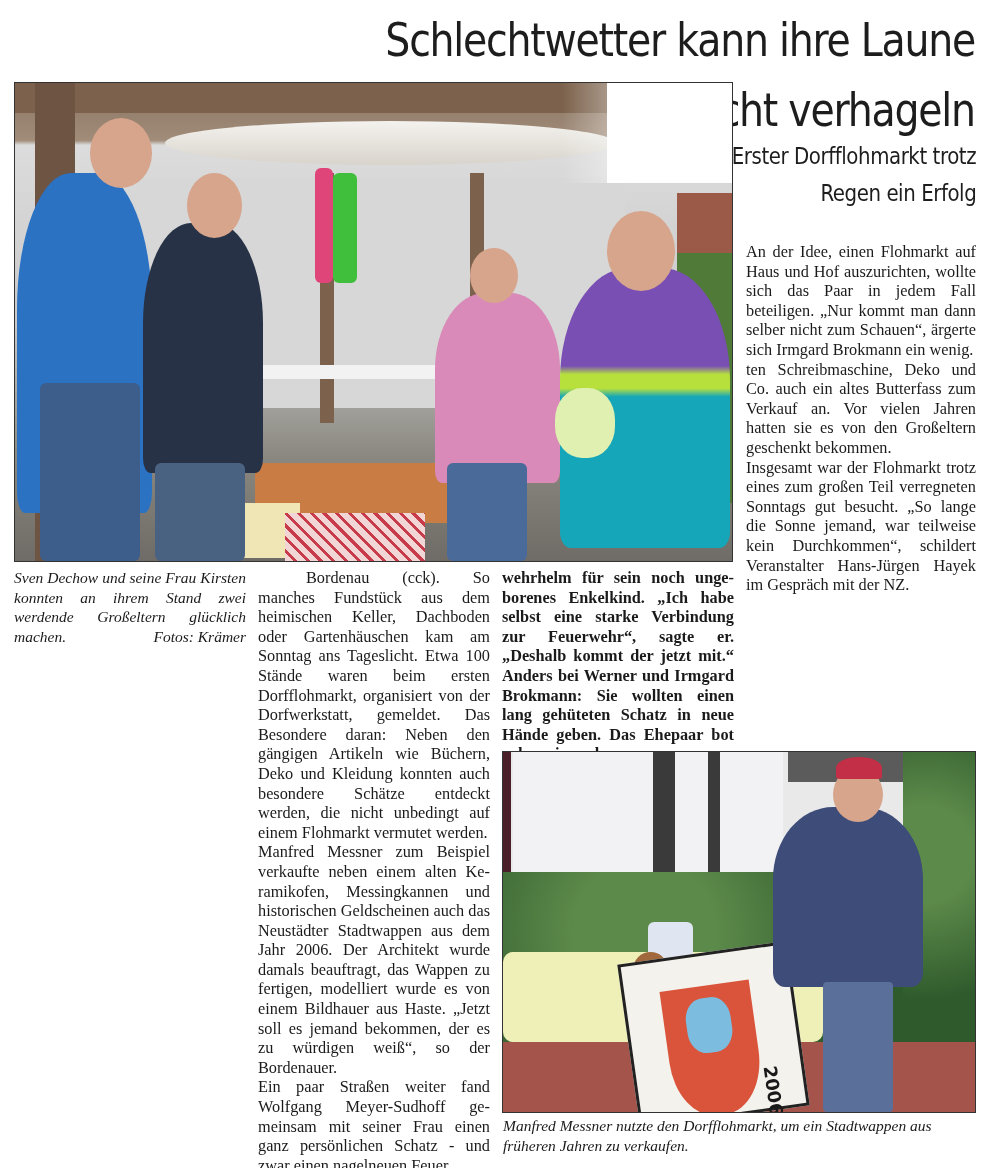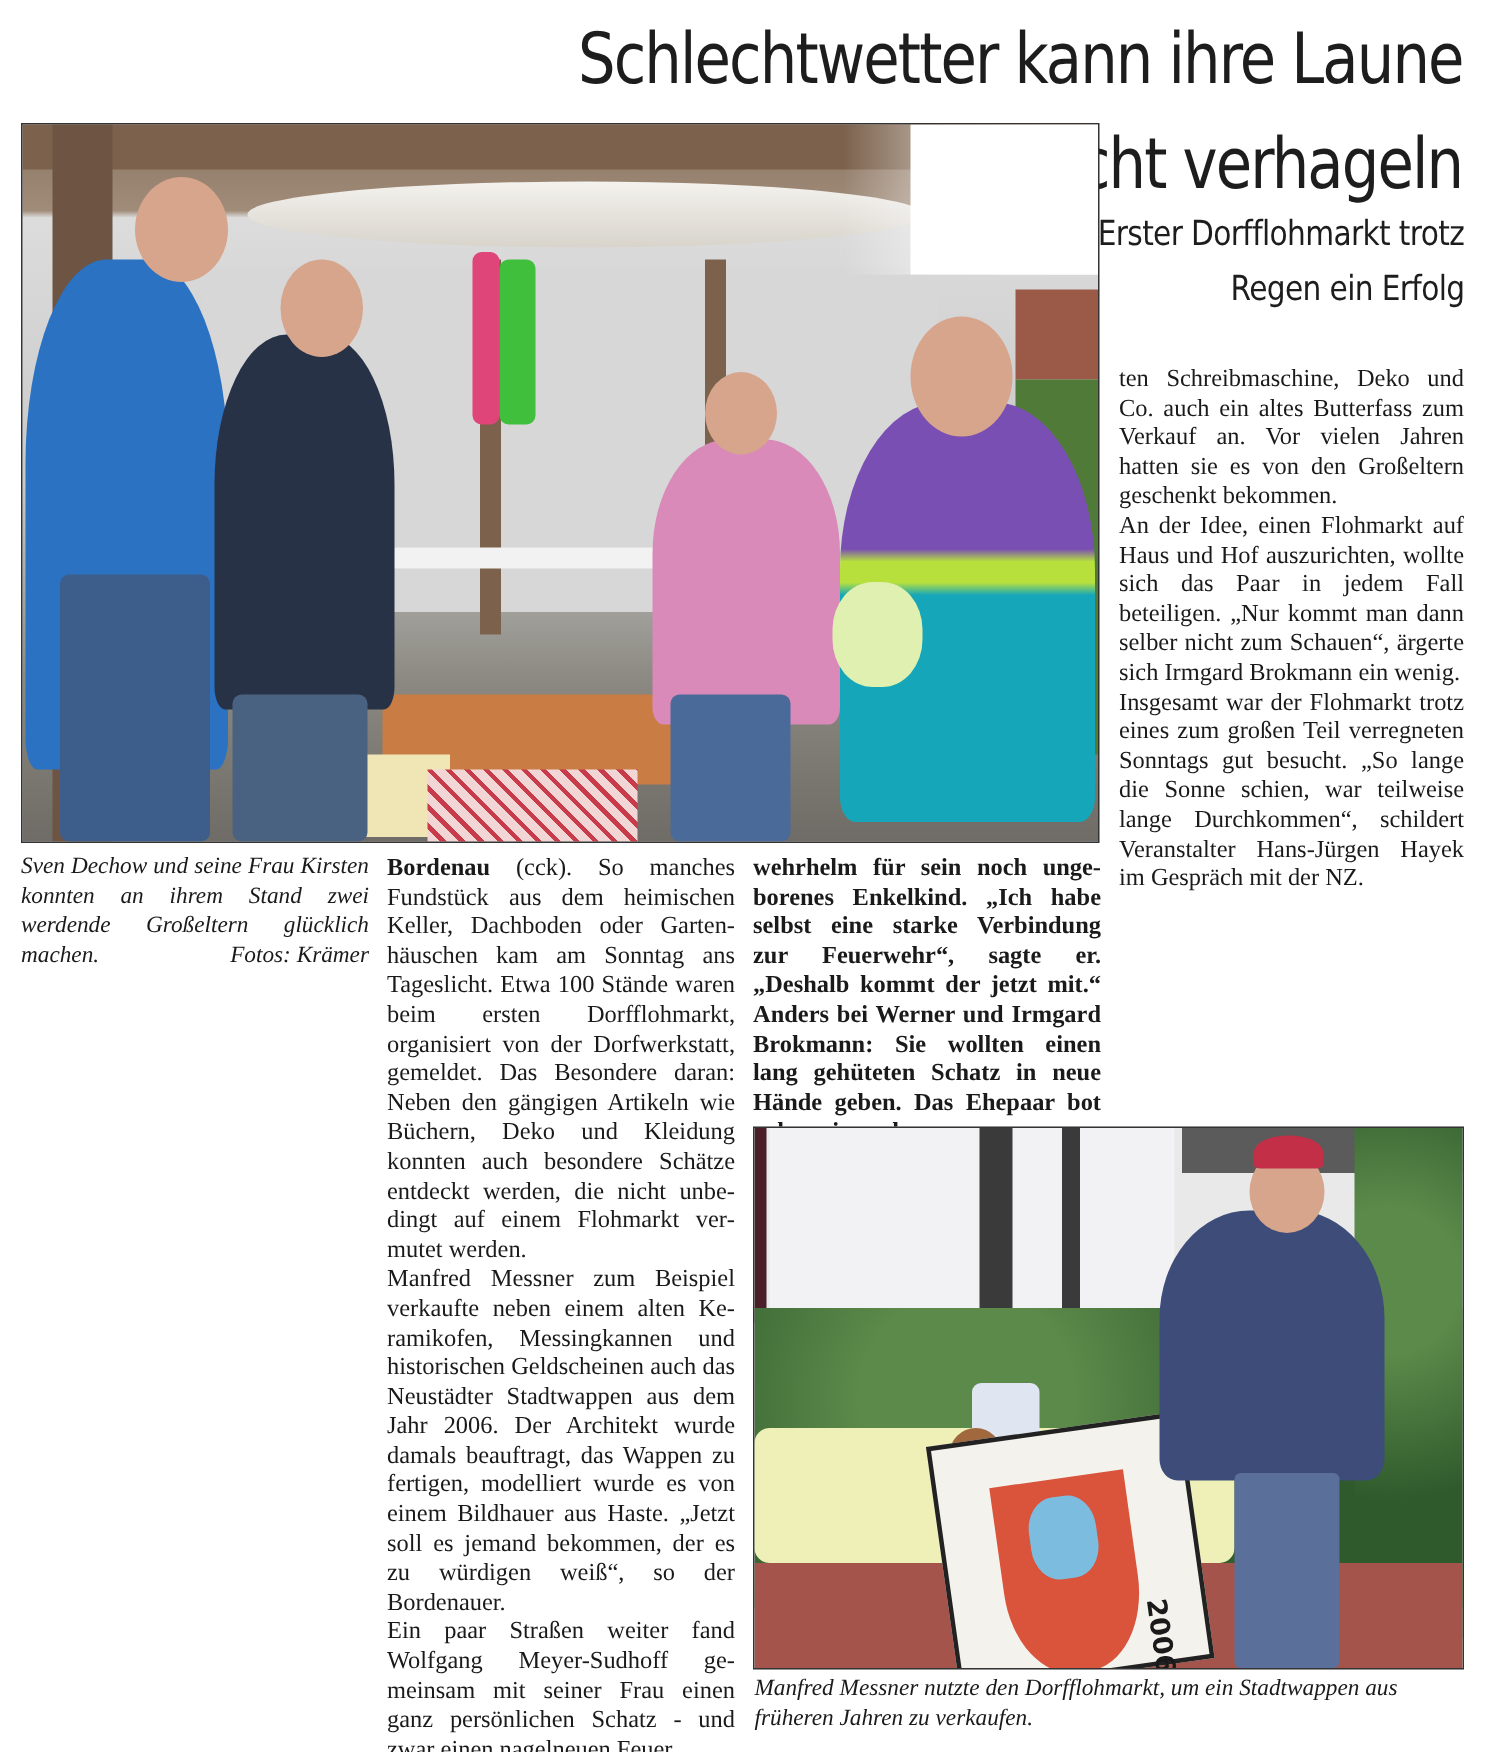--- a/index.html
+++ b/index.html
@@ -31,21 +31,21 @@
   
   .cap1{left:14px;top:568px;width:232px;font-style:italic;font-size:15.5px;line-height:19.5px;text-align:justify;}
   .cap1 .credit{float:right;}
 
   
   .col{font-size:16.3px;line-height:19.6px;text-align:justify;hyphens:manual;}
   .col p{margin:0;}
   .col1{left:258px;top:568px;width:232px;}
   .col2{left:502px;top:568px;width:232px;font-weight:bold;}
   .col3{left:746px;top:242px;width:230px;}
-  .lead{font-weight:bold;}
+  .lead{font-weight:normal;margin-left:48px;}
 
   
   .photo2{left:502px;top:751px;width:472px;height:360px;overflow:hidden;border:1px solid #333;background:#e9e9ea;}
   .ivy{position:absolute;background:radial-gradient(circle at 30% 30%,#5c8a4a 0 20%,#2f5a2c 60%);}
   .frame{position:absolute;background:#f4f2ec;border:3px solid #222;}
   .shield{position:absolute;background:#d9543b;border-radius:0 0 45% 45%;}
   .lion{position:absolute;background:#7cbcdf;border-radius:40%;}
   .cap2{left:503px;top:1116px;width:474px;font-style:italic;font-size:15.5px;line-height:19.5px;}
 </style>
 </head>
@@ -97,23 +97,23 @@
   <p><span class="lead">Bordenau</span><span> (cck). So manches Fundstück aus dem heimischen Keller, Dachboden oder Garten­häuschen kam am Sonntag ans Tageslicht. Etwa 100 Stände wa­ren beim ersten Dorfflohmarkt, organisiert von der Dorfwerkstatt, gemeldet. Das Besondere daran: Neben den gängigen Artikeln wie Büchern, Deko und Kleidung konnten auch besondere Schätze entdeckt werden, die nicht unbe­dingt auf einem Flohmarkt ver­mutet werden.</span></p>
   <p>Manfred Messner zum Beispiel verkaufte neben einem alten Ke­ramikofen, Messingkannen und historischen Geldscheinen auch das Neustädter Stadtwappen aus dem Jahr 2006. Der Architekt wurde damals beauftragt, das Wappen zu fertigen, modelliert wurde es von einem Bildhauer aus Haste. „Jetzt soll es jemand bekommen, der es zu würdigen weiß“, so der Bordenauer.</p>
   <p>Ein paar Straßen weiter fand Wolfgang Meyer-Sudhoff ge­meinsam mit seiner Frau einen ganz persönlichen Schatz - und zwar einen nagelneuen Feuer­</p>
 </div>
 
 <div class="abs col col2">
   <p>wehrhelm für sein noch unge­borenes Enkelkind. „Ich habe selbst eine starke Verbindung zur Feuerwehr“, sagte er. „Deshalb kommt der jetzt mit.“ Anders bei Werner und Irmgard Brokmann: Sie wollten einen lang gehüteten Schatz in neue Hände geben. Das Ehepaar bot neben einer al­</p>
 </div>
 
 <div class="abs col col3">
+  <p>An der Idee, einen Flohmarkt auf Haus und Hof auszurichten, wollte sich das Paar in jedem Fall beteiligen. „Nur kommt man dann selber nicht zum Schauen“, ärgerte sich Irmgard Brokmann ein wenig.</p>
   <p>ten Schreibmaschine, Deko und Co. auch ein altes Butterfass zum Verkauf an. Vor vielen Jahren hatten sie es von den Großeltern geschenkt bekommen.</p>
-  <p>An der Idee, einen Flohmarkt auf Haus und Hof auszurichten, wollte sich das Paar in jedem Fall beteiligen. „Nur kommt man dann selber nicht zum Schauen“, ärgerte sich Irmgard Brokmann ein wenig.</p>
-  <p>Insgesamt war der Flohmarkt trotz eines zum großen Teil ver­regneten Sonntags gut besucht. „So lange die Sonne schien, war teilweise lange Durchkommen“, schildert Veranstalter Hans-Jür­gen Hayek im Gespräch mit der NZ.</p>
+  <p>Insgesamt war der Flohmarkt trotz eines zum großen Teil ver­regneten Sonntags gut besucht. „So lange die Sonne jemand, war teilweise kein Durchkommen“, schildert Veranstalter Hans-Jür­gen Hayek im Gespräch mit der NZ.</p>
 </div>
 
 <div class="abs photo2" title="Manfred Messner mit rotem Käppi neben einem gerahmten Stadtwappen">
   <div style="position:absolute;left:0;top:0;width:8px;height:130px;background:#4a1f2a;"></div>
   <div style="position:absolute;left:10px;top:0;width:270px;height:140px;background:#f2f2f4;"></div>
   <div style="position:absolute;left:150px;top:0;width:22px;height:135px;background:#3a3a3a;"></div>
   <div style="position:absolute;left:205px;top:0;width:12px;height:120px;background:#3a3a3a;"></div>
   <div style="position:absolute;left:285px;top:0;width:187px;height:30px;background:#5b5b5b;"></div>
   <div class="ivy" style="left:0;top:120px;width:472px;height:200px;"></div>
   <div class="ivy" style="left:400px;top:0;width:72px;height:340px;"></div>

